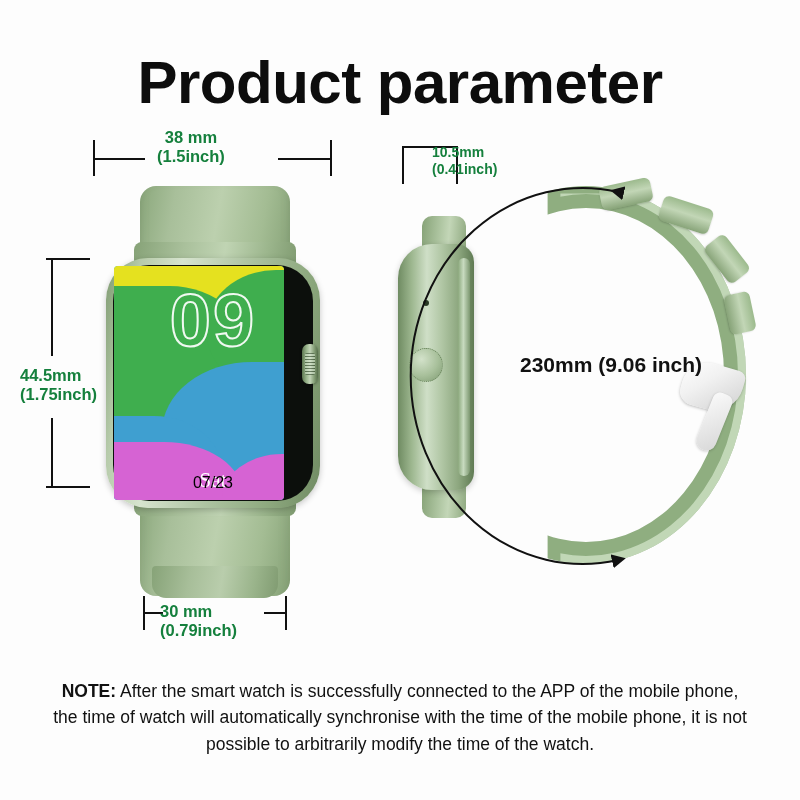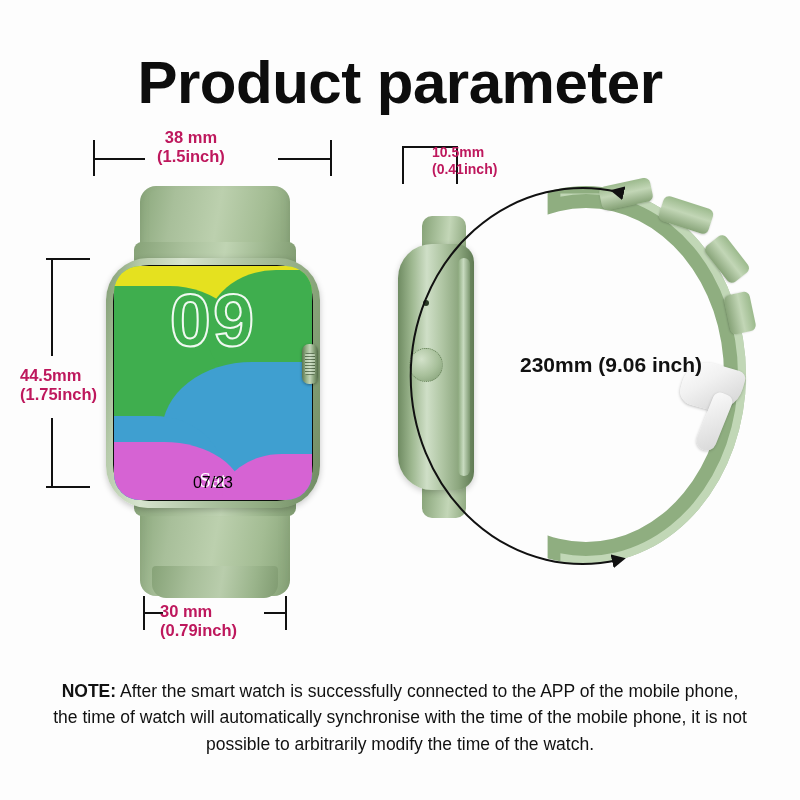--- a/index.html
+++ b/index.html
@@ -36,21 +36,21 @@
     letter-spacing: -0.5px;
     font-family: "Liberation Sans", sans-serif;
     margin-top: 12px;
   }
 
   
   .dim-text {
     position: absolute;
     font-size: 16.5px;
     font-weight: bold;
-    color: #be185d;
+    color: #15803d;
     line-height: 1.18;
     white-space: nowrap;
     font-family: "Liberation Sans", sans-serif;
   }
   .dim-text .l2 { display: block; }
   .rule {
     position: absolute;
     background: #111;
   }
   .rule.h { height: 2px; }
@@ -149,23 +149,23 @@
                  rgba(40,60,35,.55) 0px, rgba(40,60,35,.55) 1px,
                  rgba(220,235,215,.5) 1px, rgba(220,235,215,.5) 3px);
     border-radius: 2px;
   }
 
   
   #screen {
     position: absolute;
     left: 18px;
     top: 80px;
-    width: 198px;
+    width: 170px;
     height: 234px;
-    border-radius: 26px;
+    border-radius: 4px;
     overflow: hidden;
     background: #35b3c8;
   }
   .wave { position: absolute; }
   #wave-yellow {
     left: -40px; top: -30px;
     width: 200px; height: 120px;
     background: #e5e11f;
     border-radius: 0 0 120px 80px / 0 0 70px 60px;
   }

